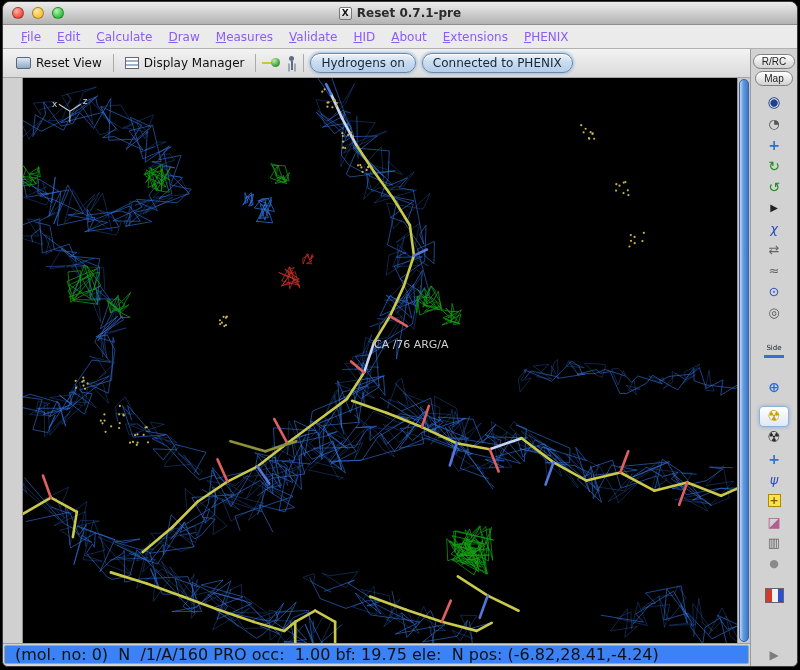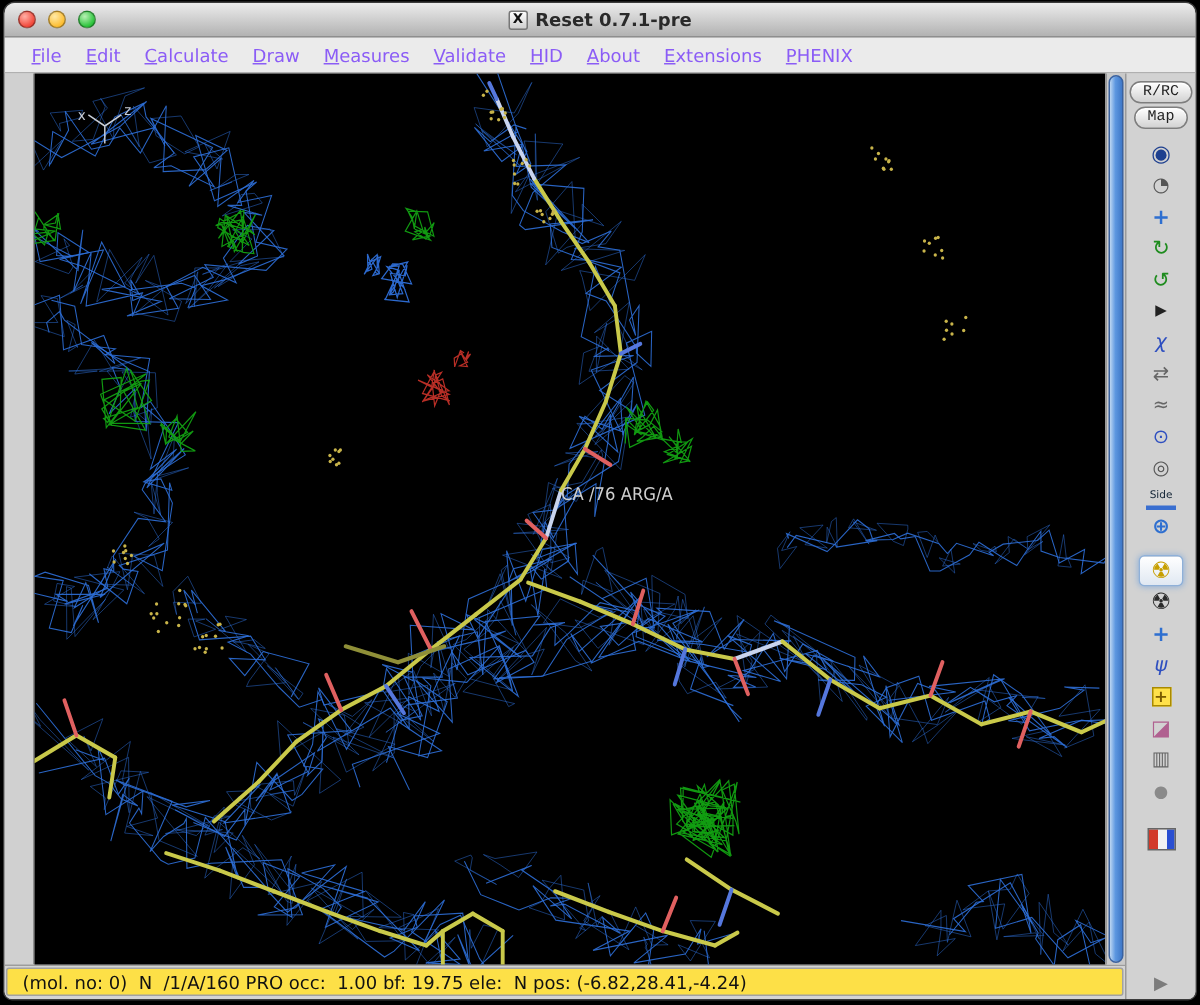--- a/index.html
+++ b/index.html
@@ -53,43 +53,43 @@
   .gutter{width:20px;flex:0 0 20px;background:#d0d0d0;border-right:1px solid #909090}
   .canvas-wrap{flex:1;position:relative;background:#000;min-width:0}
   .canvas-wrap svg{position:absolute;inset:0;width:100%;height:100%;display:block}
   .residue-label{fill:#d0d0d0;font-size:11px}
   .axis-label{fill:#c8cdd6;font-size:9px}
   .vscroll{width:13px;flex:0 0 13px;background:#c9c9c9;border-left:1px solid #979797;position:relative}
   .vthumb{position:absolute;left:1px;right:1px;top:1px;bottom:1px;border-radius:6px;
     border:1px solid #3a62a0;background:linear-gradient(90deg,#bcd6f2,#5d97e0 45%,#3f78c8)}
   
   .status-row{height:23px;flex:0 0 23px;background:#d4d4d4;display:flex;padding:1px 1px 2px 1px;border-top:1px solid #9c9c9c}
-  .statusbar{flex:1;background:#fde047;border:1px solid #a2a2a2;border-radius:2px;font-size:12px;color:#111;
+  .statusbar{flex:1;background:#3b82f6;border:1px solid #a2a2a2;border-radius:2px;font-size:16px;color:#111;
     display:flex;align-items:center;padding-left:10px;white-space:pre;overflow:hidden}
   
   .right-col{width:47px;flex:0 0 47px;background:#d2d2d2;border-left:1px solid #9a9a9a;
     display:flex;flex-direction:column;align-items:center;padding-top:3px}
   .cap-btn{font-size:10px;color:#222;padding:1px 8px;margin-top:2px;border:1px solid #7e7e7e;border-radius:9px;
     background:linear-gradient(#ffffff,#d2d2d2);box-shadow:inset 0 1px 0 #fff;white-space:nowrap;
-    font-family:Liberation Mono, monospace}
+    font-family:Liberation Sans, sans-serif}
   .icon-stack{display:flex;flex-direction:column;align-items:center;margin-top:6px}
   .ic{width:30px;height:21px;display:flex;align-items:center;justify-content:center;
     font-size:13px;line-height:1;cursor:default}
   .c-nav{color:#1d3f8f;font-size:15px}
   .c-gray{color:#555}
   .c-blue{color:#2e6fd0;font-weight:bold;font-size:14px}
   .c-green{color:#1e8c1e;font-size:14px}
   .c-dark{color:#222;font-size:10px}
   .c-chi{color:#2e4fc0;font-style:italic}
   .c-mid{color:#666}
   .c-gold{color:#c79f00;font-size:15px}
   .c-black{color:#2b2b2b;font-size:15px}
   .c-pink{color:#b06090;font-size:14px}
   .c-steel{color:#8a8a8a;font-size:11px}
-  .ic.side-ic{font-size:7px;color:#123;border-bottom:3px solid #3a6fd0;height:17px;width:20px;margin:0 5px}
+  .ic.side-ic{font-size:7px;color:#123;border-bottom:3px solid #3a6fd0;height:17px;width:20px;margin:18px 5px}
   .ic.sel{background:linear-gradient(#ffffff,#e0e8f2);border:1px solid #8fb0d8;border-radius:4px;
     box-shadow:0 0 4px #8fb0d8;margin-top:9px}
   .ic.boxed span, .ic.boxed{color:#7a5a00}
   .boxed-inner{width:13px;height:13px;border:1px solid #a98a00;background:#ffe14a;display:flex;
     align-items:center;justify-content:center;font-size:11px;font-weight:bold;color:#6b5200}
   .ic.flag{width:19px;height:15px;margin-top:14px;border:1px solid #666;
     background:linear-gradient(90deg,#d23a2a 0 6px,#f2f2f2 6px 12px,#2a4fd2 12px)}
   .corner-play{margin-top:auto;height:23px;display:flex;align-items:center;justify-content:center;width:100%;
     color:#7c7c7c;font-size:12px}
 </style>
@@ -119,20 +119,37 @@
     <span class="menu-item"><u>V</u>alidate</span>
     <span class="menu-item"><u>H</u>ID</span>
     <span class="menu-item"><u>A</u>bout</span>
     <span class="menu-item"><u>E</u>xtensions</span>
     <span class="menu-item"><u>P</u>HENIX</span>
   </div>
 
   <div class="body-row">
     <div class="left-col">
 
+      <div class="toolbar">
+        <div class="tb-btn">
+          <span class="icon-monitor"></span>
+          <span>Reset View</span>
+        </div>
+        <div class="tb-sep"></div>
+        <div class="tb-btn">
+          <span class="icon-grid"></span>
+          <span>Display Manager</span>
+        </div>
+        <div class="tb-sep"></div>
+        <span class="icon-goto"></span>
+        <span class="icon-person"></span>
+        <div class="tb-sep"></div>
+        <div class="pill">Hydrogens on</div>
+        <div class="pill">Connected to PHENIX</div>
+      </div>
 
       <div class="content-row">
         <div class="gutter"></div>
         <div class="canvas-wrap">
           <svg id="gl" viewBox="0 0 716 560" preserveAspectRatio="none">
             <g id="mesh-layer">
                 <path d="M9.9 58.4 L11.2 45.6 L12.2 36.5 L40.6 51.8 L53.6 27.4 L72.8 18.8 L74.6 27.3 L93.4 50.1 L79.8 59.2 L91.3 58.0 L120.2 71.3 L106.4 52.4 L129.9 46.7 L138.5 82.9 L129.1 82.9 L152.2 89.1 L140.1 87.3 L166.8 114.5 L127.0 129.7 L111.3 133.3 L129.0 142.4 L102.7 146.9 L107.7 134.8 L98.4 131.8 L63.8 136.0 L65.7 151.9 L72.2 137.9 L34.5 146.2 L37.9 112.5 L26.1 137.0 L32.3 98.2 L29.1 123.7 L-2.6 96.1 L2.8 99.4" fill="none" stroke="#2e6fd8" stroke-width="0.7" opacity="0.9"></path>
                 <path d="M10.5 57.1 L22.8 35.6 L20.5 23.7 L38.1 47.6 L49.9 45.1 L57.0 34.2 L70.8 50.0 L88.1 20.3 L86.0 61.7 L114.4 60.4 L128.7 48.4 L107.8 39.0 L120.3 80.0 L148.5 68.2 L141.4 73.9 L149.1 114.7 L136.4 119.8 L160.0 98.7 L142.3 95.5 L126.3 116.0 L134.8 131.5 L112.5 121.8 L88.1 133.8 L96.1 147.6 L61.8 152.4 L84.7 143.2 L45.0 135.7 L60.5 133.9 L44.9 106.0 L30.8 144.8 L46.1 110.9 L3.7 118.2 L-3.9 85.0 L-10.8 94.8" fill="none" stroke="#2e6fd8" stroke-width="0.7" opacity="0.9"></path>
                 <path d="M-15.3 33.4 L18.1 52.8 L29.8 47.1 L57.3 33.2 L74.9 17.6 L37.8 44.5 L80.9 33.9 L87.2 45.5 L77.8 28.2 L119.0 46.5 L103.3 70.9 L124.7 53.4 L122.5 83.5 L146.7 67.2 L136.1 81.1 L158.5 76.7 L148.0 106.0 L168.8 110.4 L154.8 123.7 L113.9 120.2 L119.5 128.0 L90.1 141.6 L117.7 142.0 L107.0 126.9 L65.7 142.7 L64.3 129.7 L70.1 138.9 L31.2 120.8 L16.7 116.8 L36.4 112.5 L15.7 100.1 L14.8 114.4 L25.6 115.1 L-7.2 99.1" fill="none" stroke="#2e6fd8" stroke-width="0.7" opacity="0.9"></path>
                 <path d="M-8.1 30.6 L6.0 60.7 L18.5 41.8 L-6.9 64.1 L-7.5 54.7 ZM30.1 28.0 L32.3 23.1 L10.5 24.8 L17.5 36.3 L16.7 31.4 ZM44.2 15.6 L48.8 21.8 L25.2 42.6 L39.2 41.4 L47.3 20.8 ZM52.9 41.4 L53.0 33.6 L60.5 14.2 L73.6 9.0 L39.0 17.5 ZM57.9 26.1 L76.9 56.2 L94.9 51.3 L66.2 20.6 L70.1 46.1 ZM78.4 28.3 L97.9 26.7 L110.1 46.1 L100.4 50.5 L81.3 39.1 ZM125.8 53.8 L100.5 49.2 L130.8 36.4 L122.0 60.0 L113.7 44.0 ZM117.2 73.6 L132.0 68.2 L122.2 71.8 L134.5 63.5 L143.3 63.5 ZM135.0 83.1 L125.5 89.5 L152.3 81.4 L147.0 75.3 L138.1 76.1 ZM145.4 104.0 L130.6 118.3 L166.7 115.3 L157.4 97.7 L132.4 98.2 ZM127.6 129.5 L122.8 133.9 L150.1 118.4 L137.8 120.8 L120.3 134.8 ZM138.7 118.3 L112.3 126.2 L129.4 119.6 L116.5 135.6 L103.0 147.8 ZM106.9 146.6 L109.2 124.6 L101.1 144.6 L123.5 122.2 L107.2 122.2 ZM93.7 155.8 L67.7 150.6 L87.2 134.7 L74.1 130.1 L98.3 143.2 ZM89.3 151.8 L79.8 114.3 L67.6 131.8 L76.6 113.5 L60.3 131.7 ZM65.8 135.7 L63.3 130.8 L71.9 115.5 L41.6 143.6 L50.2 110.6 ZM35.9 132.8 L37.3 125.4 L24.0 138.1 L32.3 133.0 L17.2 141.2 ZM25.8 121.6 L19.7 103.9 L23.5 108.1 L0.5 118.2 L22.9 125.8 Z" fill="none" stroke="#2e6fd8" stroke-width="0.6" opacity="0.55"></path>

